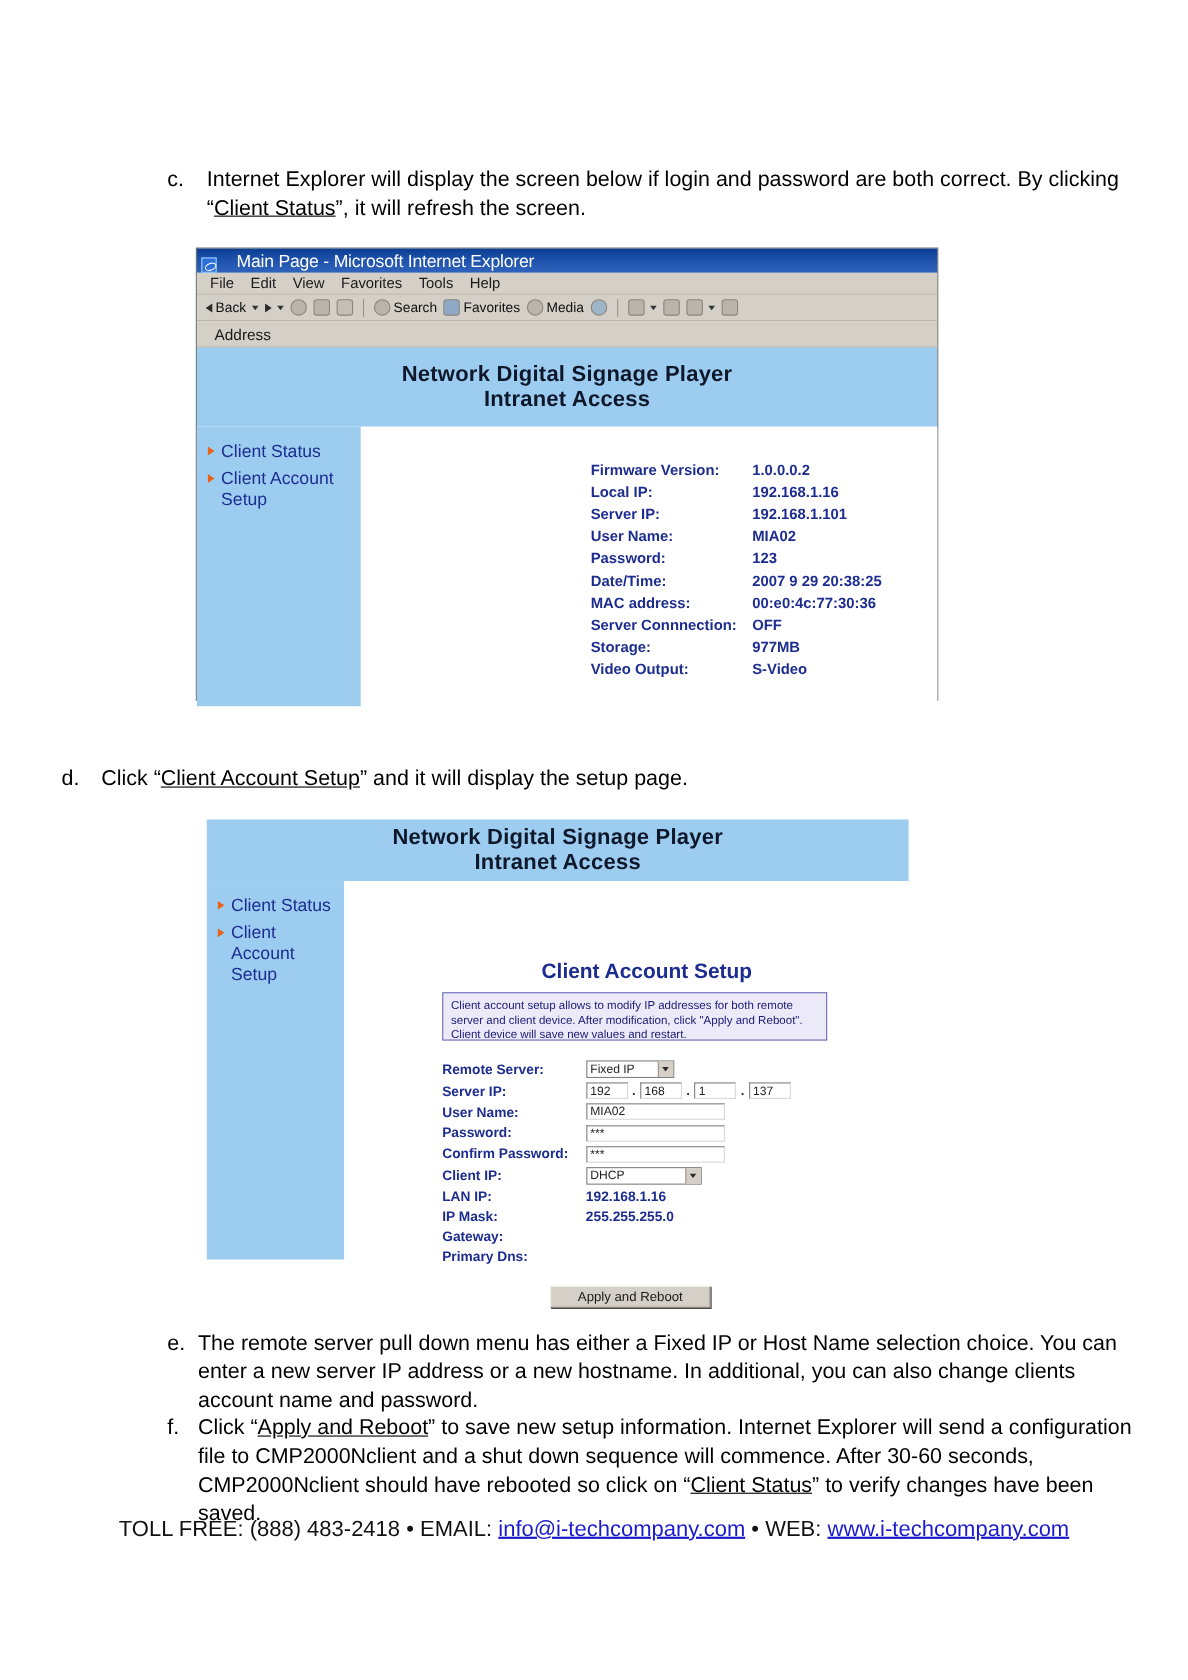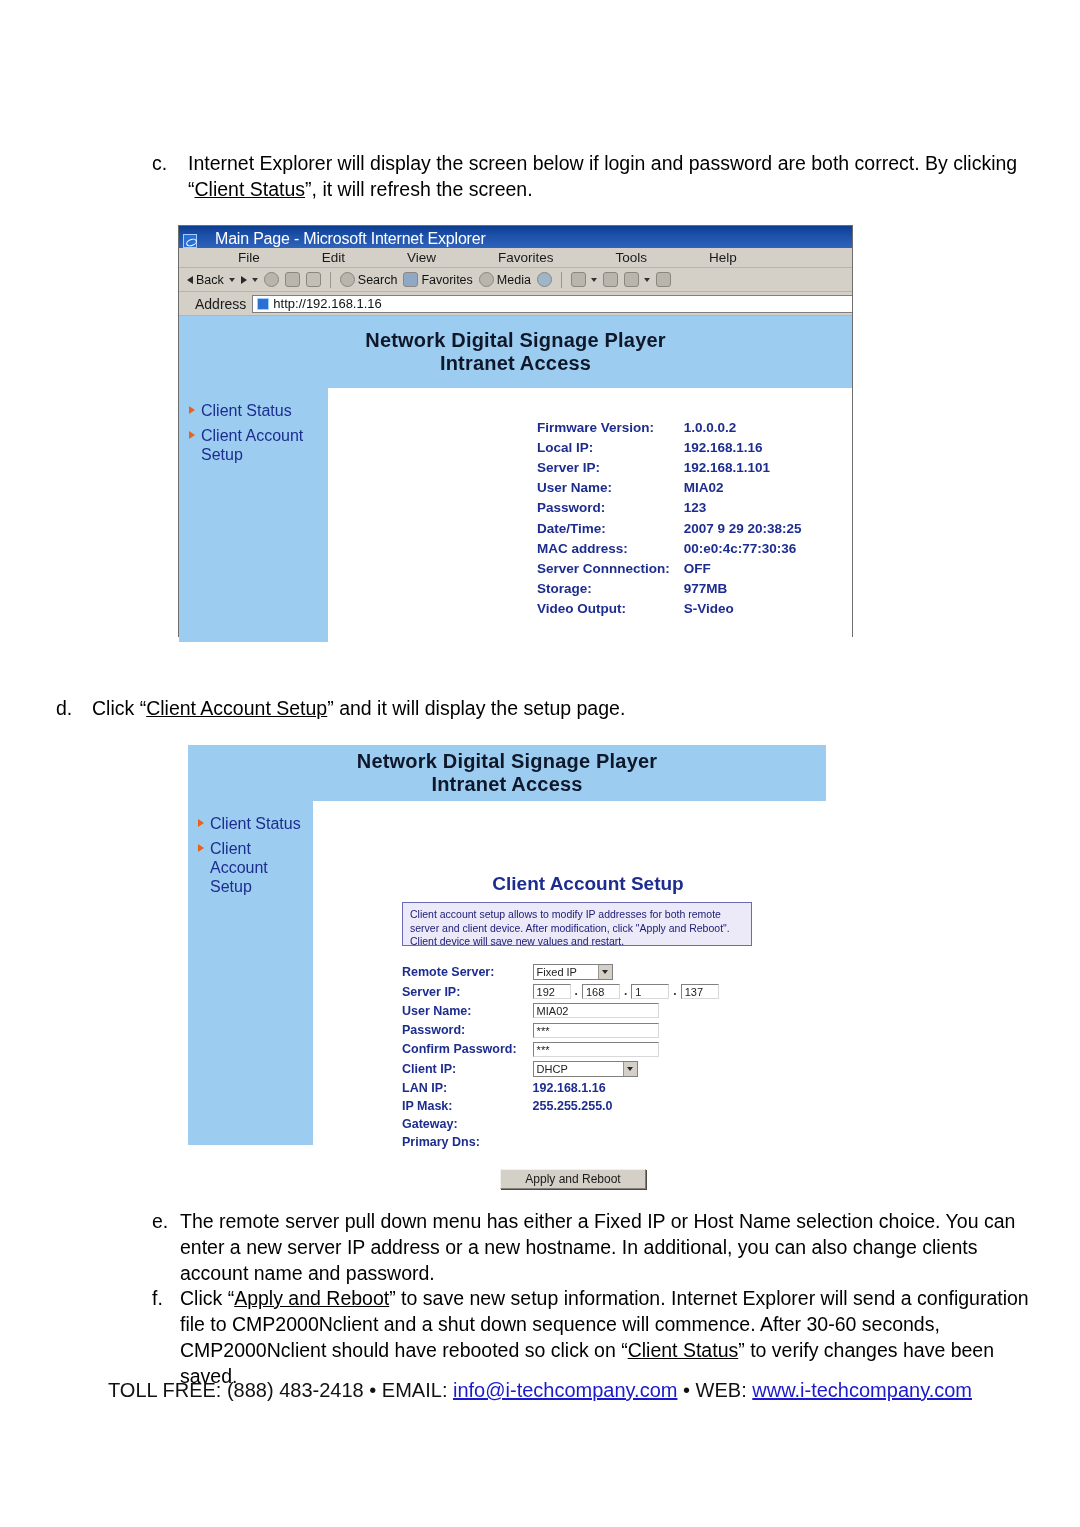--- a/index.html
+++ b/index.html
@@ -80,21 +80,21 @@
     background: #d4d0c8;
     display: flex;
     align-items: center;
     gap: 15px;
     padding-left: 12px;
     font-size: 13.5px;
     color: #1a1a1a;
     border-bottom: 1px solid #b8b4ac;
     box-sizing: border-box;
   }
-  .ie-menubar span { white-space: nowrap; margin-left: 47px; }
+  .ie-menubar span { white-space: nowrap; }
   .ie-toolbar {
     height: 24px;
     background: #d4d0c8;
     display: flex;
     align-items: center;
     gap: 6px;
     padding-left: 8px;
     font-size: 12.5px;
     color: #111;
     border-bottom: 1px solid #b8b4ac;
@@ -396,24 +396,20 @@
     <span class="gicon"></span>
     <span class="tb-item">
       <span class="gicon"></span>
       <span class="tb-caret"></span>
     </span>
     <span class="gicon"></span>
   </div>
 
   <div class="ie-addressbar">
     <span class="addr-label">Address</span>
-    <span class="addr-field">
-      <span class="addr-ieicon"></span>
-      <span>http://192.168.1.16</span>
-    </span>
   </div>
 
   <div class="page-banner" style="height:72px;">
     <div class="banner-line">Network Digital Signage Player</div>
     <div class="banner-line">Intranet Access</div>
   </div>
 
   <div class="page-body" style="height:254px;">
     <div class="page-sidebar" style="width:149px;">
       <div class="nav-item">

